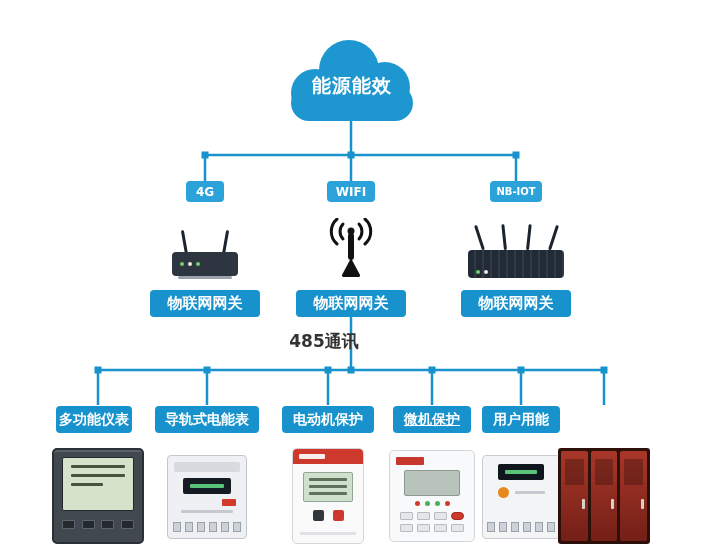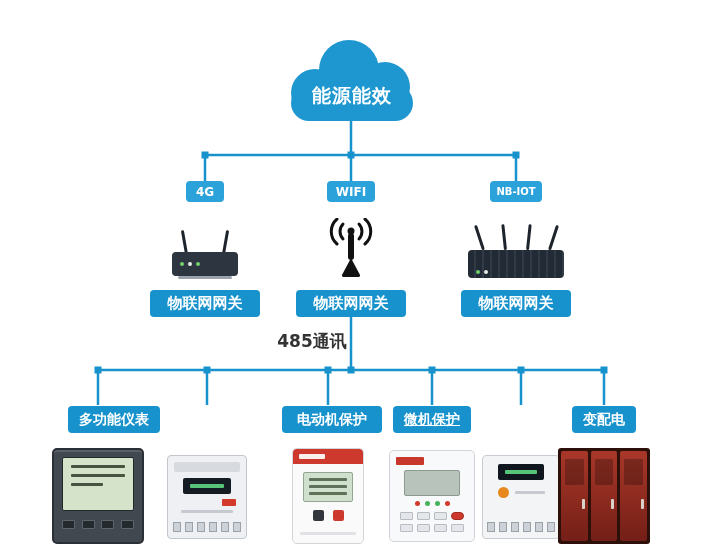--- a/index.html
+++ b/index.html
@@ -4,32 +4,32 @@
 <style>
   html,body{margin:0;padding:0;background:#ffffff;}
   .canvas{position:relative;width:723px;height:559px;background:#ffffff;overflow:hidden;
           font-family:"DejaVu Sans","Liberation Sans",sans-serif;}
   .lines{position:absolute;left:0;top:0;z-index:1;}
   .abs{position:absolute;}
   .cx{transform:translateX(-50%);}
 
   
   .cloud-wrap{left:277px;top:35px;width:150px;height:95px;z-index:2;}
-  .cloud-text{position:absolute;left:0;top:10px;width:100%;height:100%;z-index:3;display:flex;
+  .cloud-text{position:absolute;left:0;top:0;width:100%;height:100%;z-index:3;display:flex;
               flex-direction:column;align-items:center;justify-content:center;padding-top:6px;box-sizing:border-box;}
   .cloud-text div{color:#fff;font-weight:bold;font-size:19px;line-height:23px;letter-spacing:1px;}
 
   
   .badge{z-index:3;height:21px;background:#2ba3da;border-radius:4px;color:#fff;font-weight:bold;
          font-size:12px;display:flex;align-items:center;justify-content:center;}
   .pill{z-index:3;height:27px;background:#1792cc;border-radius:4px;color:#fff;font-weight:bold;
         display:flex;align-items:center;justify-content:center;}
   .pill.gw{width:110px;font-size:15px;top:290px;}
   .pill.dev-label{font-size:14px;top:406px;}
-  .bus-label{z-index:3;font-size:17px;font-weight:bold;color:#333;top:330px;}
+  .bus-label{z-index:3;font-size:17px;font-weight:bold;color:#333;top:330px;margin-left:12px;}
 
   
   .rt{z-index:2;}
   .ant{position:absolute;width:3px;background:#1d242c;border-radius:2px;transform-origin:bottom center;}
   .rt-body{position:absolute;background:#2d3640;border-radius:4px;}
   .rt-body.vents{background:repeating-linear-gradient(90deg,#222b35 0 6px,#303b47 6px 8px);}
   .led{position:absolute;width:4px;height:4px;border-radius:50%;}
   .stand{position:absolute;height:3px;background:#9aa3ad;border-radius:2px;}
 
   
@@ -177,24 +177,25 @@
     <span class="led" style="left:10px;top:48px;background:#6fd26f;"></span>
     <span class="led" style="left:18px;top:48px;background:#e8e8e8;"></span>
   </div>
 
   <div class="abs pill gw" style="left:150px;">物联网网关</div>
   <div class="abs pill gw" style="left:296px;">物联网网关</div>
   <div class="abs pill gw" style="left:461px;">物联网网关</div>
 
   <div class="abs cx bus-label" style="left:312px;">485通讯</div>
 
-  <div class="abs pill dev-label" style="left:68px;width:92px;">多功能仪表</div>
-  <div class="abs pill dev-label" style="left:282px;width:100px;">电动机保护</div>
+  <div class="abs pill dev-label" style="left:56px;width:76px;">多功能仪表</div>
+  <div class="abs pill dev-label" style="left:155px;width:104px;">导轨式电能表</div>
+  <div class="abs pill dev-label" style="left:282px;width:92px;">电动机保护</div>
   <div class="abs pill dev-label" style="left:393px;width:78px;text-decoration:underline;">微机保护</div>
-  <div class="abs pill dev-label" style="left:572px;width:64px;">变配电</div>
+  <div class="abs pill dev-label" style="left:482px;width:78px;">用户用能</div>
 
   <div class="dev mm" style="left:52px;top:448px;">
     <div class="mm-screen">
       <div class="mm-line"></div>
         <div class="mm-line"></div>
         <div class="mm-line short"></div>
     </div>
     <div class="mm-btns">
         <i></i>
         <i></i>

